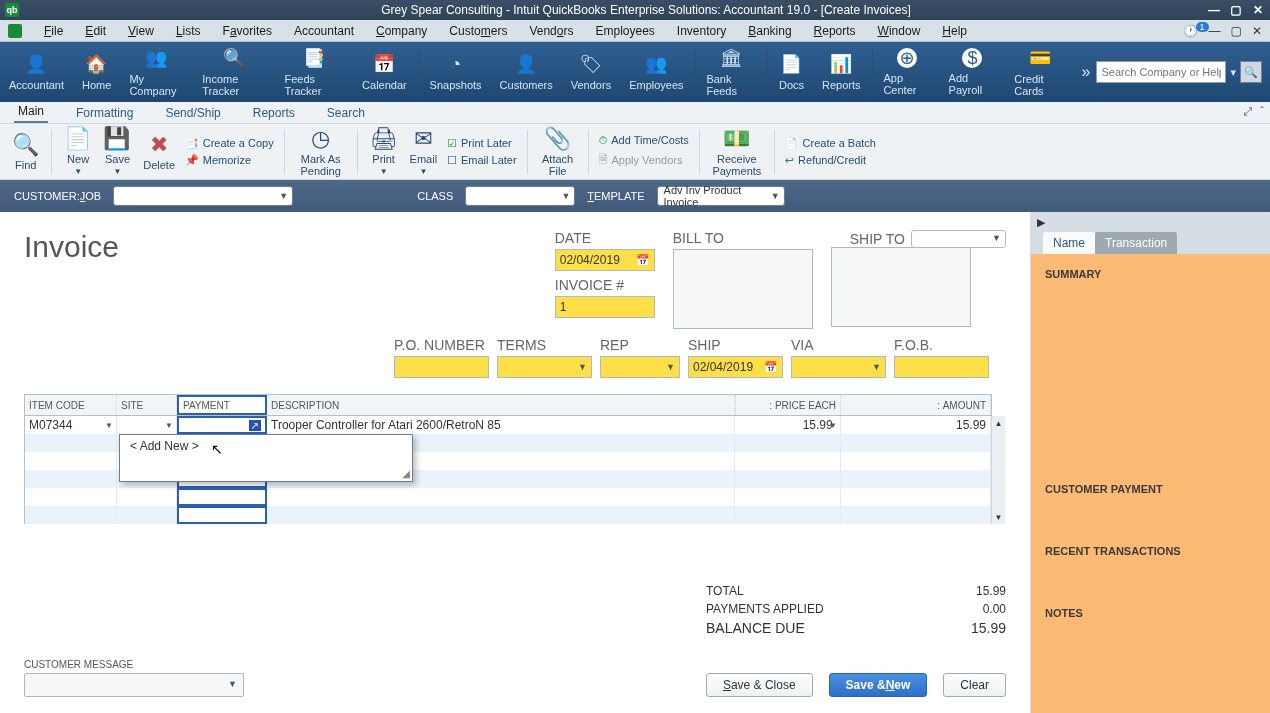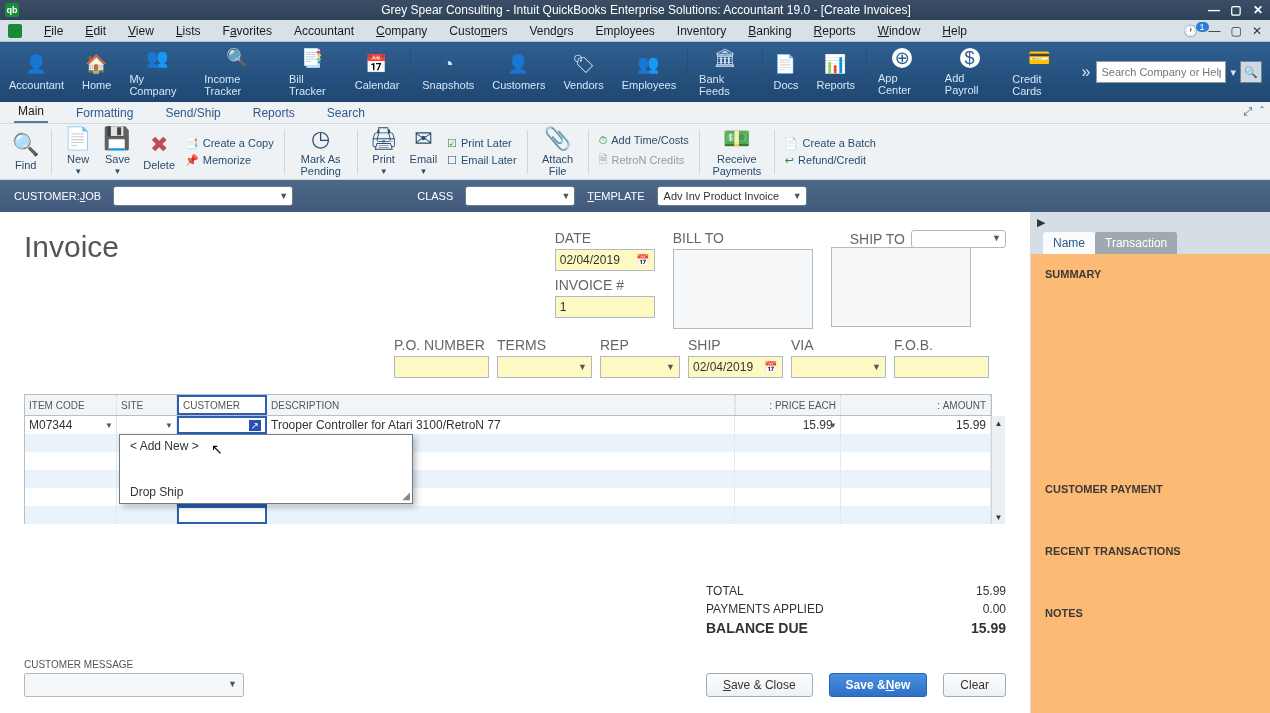--- a/index.html
+++ b/index.html
@@ -53,21 +53,21 @@
 .rp-tab { font-size: 12px; padding: 4px 10px; cursor:pointer; background: #9fa9b2; color:#fff; border-radius: 3px 3px 0 0;}
 .rp-tab.active { background: #fafbfc; color: #2b5a8a;}
 .rp-body { background: #fdba74; flex:1; padding: 14px; display:flex;flex-direction:column;gap: 50px;}
 .rp-section { font-size: 11px; font-weight: bold; color: #3a3a3a; }
 
 .inv-header { display: flex; }
 .inv-title { font-size: 30px; color: #555; flex: 1;}
 .inv-top-fields { display: flex; gap: 18px;}
 .fld-col { display:flex;flex-direction:column;}
 .fld-label { font-size: 14px; color: #666; margin-bottom: 3px;}
-.fld-ibox { border: 1px solid #aeb9c2; height: 22px; background: #fef9c3; display:flex;align-items:center;padding:0 4px;font-size:12px;position:relative;}
+.fld-ibox { border: 1px solid #aeb9c2; height: 22px; background: #fde047; display:flex;align-items:center;padding:0 4px;font-size:12px;position:relative;}
 .fld-ibox .cal { position:absolute;right:4px;font-size:11px;color:#6c7c8a;}
 .fld-bigbox { border: 1px solid #aeb9c2; background: #f6f7f8; width: 140px; height: 80px;}
 .shipto-dd { border: 1px solid #aeb9c2; height: 18px; background: #fff; width:95px;margin-bottom: -1px; margin-left: auto; position:relative;border-radius:3px;}
 .shipto-dd .arrow {position:absolute;right:4px;top:2px;font-size:9px;color:#555;}
 
 .row2 { display:flex; gap: 8px; margin-top: 8px; margin-left: 370px;}
 .row2 .fld-col .fld-ibox { width: 90px;}
 .row2 .dd-ibox { position: relative;}
 .row2 .dd-ibox .arrow {position:absolute;right:4px;font-size:9px;color:#555;}
 
@@ -87,21 +87,21 @@
 .lt-row > div { border-right: 1px solid #e4e9ee; padding: 0 4px; height:100%;display:flex;align-items:center;}
 .lt-row .dd-cell { position:relative;}
 .lt-row .dd-cell .arrow { position:absolute;right:3px;font-size:8px;color:#555;}
 .scroll-gut { width: 14px; background: #eceff2; border-left: 1px solid #cfd7de;height:108px;position:absolute;right:-14px;top:0;}
 
 .dropdown-pop { position:absolute; border: 1px solid #6c7c8a; background:#fff; box-shadow: 3px 3px 6px rgba(0,0,0,.25); font-size:12px; z-index:100;}
 .dropdown-pop .dp-item { padding: 4px 10px; cursor:pointer;}
 
 .totals { display:flex;flex-direction:column;align-items:flex-end;gap:4px;margin-top: 60px;font-size:12px;}
 .totals .trow { display:flex;gap:50px;width:300px;justify-content:space-between;}
-.totals .trow.bal { font-weight:bold;font-size:14px;gap:28px;}
+.totals .trow.bal { font-weight:normal;font-size:14px;gap:28px;}
 
 .bottom-left { position:absolute; left: 24px; bottom: 16px; display:flex;flex-direction:column;gap:12px;}
 .bl-field { display:flex;flex-direction:column;gap:3px;font-size:10px;color:#555;}
 .bl-select { border:1px solid #aeb9c2;width:220px;height:24px;background:#f6f7f8;position:relative;border-radius:2px;}
 .bl-select .arrow {position:absolute;right:6px;top:5px;font-size:9px;color:#555;}
 .bl-memo { display:flex;gap:6px;align-items:center;font-size:11px;}
 .bl-memo input {border:1px solid #aeb9c2;width:170px;height:18px;background:#f6f7f8;}
 
 .action-btns { position:absolute;right:24px;bottom:16px;display:flex;gap:16px;}
 .btn { height: 24px; padding: 0 16px; border: 1px solid #9eacb8; background: linear-gradient(#fdfdfe,#eef1f4); border-radius: 3px; font-size: 12px; cursor:pointer;display:flex;align-items:center;}
@@ -159,21 +159,21 @@
   <div class="tb-btn">
       <div class="tb-ic">👥</div>
       <span>My Company</span>
     </div>
   <div class="tb-btn">
       <div class="tb-ic">🔍</div>
       <span>Income Tracker</span>
     </div>
   <div class="tb-btn">
       <div class="tb-ic">📑</div>
-      <span>Bill Tracker</span>
+      <span>Feeds Tracker</span>
     </div>
   <div class="tb-btn">
       <div class="tb-ic">📅</div>
       <span>Calendar</span>
     </div>
   <div class="tb-sep"></div>
   <div class="tb-btn">
       <div class="tb-ic">◔</div>
       <span>Snapshots</span>
     </div>
@@ -300,21 +300,21 @@
       <span>Attach File</span>
     </div>
   <div class="r-sep"></div>
   <div class="r-small-col">
     <div class="r-small-item">
         <span style="color:#2a8a3a;">⏱</span>
         <span>Add Time/Costs</span>
       </div>
     <div class="r-small-item disabled">
         <span>🗎</span>
-        <span>RetroN Credits</span>
+        <span>Apply Vendors</span>
       </div>
   </div>
   <div class="r-sep"></div>
   <div class="r-btn" style="width:58px;">
       <div class="r-ic" style="color:#2a8a3a;">💵</div>
       <span>Receive Payments</span>
     </div>
   <div class="r-sep"></div>
   <div class="r-small-col">
     <div class="r-small-item">
@@ -332,21 +332,21 @@
   <span class="cb-label">CUSTOMER:<u>J</u>OB</span>
   <div class="cb-dd" style="width:180px;">
       <span class="arrow">▼</span>
     </div>
   <div style="width:100px"></div>
   <span class="cb-label">CLASS</span>
   <div class="cb-dd" style="width:110px;">
       <span class="arrow">▼</span>
     </div>
   <span class="cb-label"><u>T</u>EMPLATE</span>
-  <div class="cb-dd" style="width:150px;">
+  <div class="cb-dd" style="width:128px;">
       <span>Adv Inv Product Invoice</span>
       <span class="arrow">▼</span>
     </div>
 </div>
 
 <div class="main-area">
   <div class="content">
     <div class="inv-header">
       <div class="inv-title">Invoice</div>
       <div class="inv-top-fields">
@@ -410,38 +410,38 @@
       <div class="fld-col">
           <div class="fld-label">F.O.B.</div>
           <div class="fld-ibox" style="width:95px;"></div>
         </div>
     </div>
 
     <div class="line-table" style="position:relative;margin-right:14px;">
       <div class="lt-head">
         <div class="col-item">ITEM CODE</div>
         <div class="col-site">SITE</div>
-        <div class="col-qty">CUSTOMER</div>
+        <div class="col-qty">PAYMENT</div>
         <div class="col-desc">DESCRIPTION</div>
         <div class="col-price" style="border-left:1px dotted #cfd7de;"><span style="margin-left:auto">:</span>&nbsp;<span>PRICE EACH</span></div>
         <div class="col-amt"><span>:</span>&nbsp;<span>AMOUNT</span></div>
       </div>
       <div class="lt-body">
         <div class="lt-row">
           <div class="col-item dd-cell">
               <span>M07344</span>
               <span class="arrow">▼</span>
             </div>
           <div class="col-site dd-cell">
               <span class="arrow">▼</span>
             </div>
           <div class="col-qty" style="border:none;justify-content:flex-end;">
               <span style="background:#2850b0;color:#fff;font-size:10px;padding:0 2px;">↗</span>
             </div>
-          <div class="col-desc">Trooper Controller for Atari 3100/RetroN 77</div>
+          <div class="col-desc">Trooper Controller for Atari 2600/RetroN 85</div>
           <div class="col-price dd-cell"><span style="margin-left:auto;">15.99</span>&nbsp;<span class="arrow">▼</span></div>
           <div class="col-amt">
               <span style="margin-left:auto;">15.99</span>
             </div>
         </div>
         <div class="lt-row alt">
             <div class="col-item"></div>
             <div class="col-site"></div>
             <div class="col-qty" style="border:none;"></div>
             <div class="col-desc"></div>
@@ -477,21 +477,20 @@
             <div class="col-site"></div>
             <div class="col-qty" style="border:none;"></div>
             <div class="col-desc"></div>
             <div class="col-price"></div>
             <div class="col-amt"></div>
           </div>
 
         <div class="dropdown-pop" style="left:94px;top:18px;width:294px;">
           <div class="dp-item">&lt; Add New &gt;</div>
           <div style="height:24px;"></div>
-          <div class="dp-item">Drop Ship</div>
           <div style="position:absolute;right:2px;bottom:2px;font-size:10px;color:#888;">◢</div>
         </div>
         <div class="scroll-gut">
             <div style="position:absolute;top:0;width:100%;height:14px;display:flex;align-items:center;justify-content:center;font-size:8px;">▲</div>
             <div style="position:absolute;bottom:0;width:100%;height:14px;display:flex;align-items:center;justify-content:center;font-size:8px;">▼</div>
           </div>
       </div>
     </div>
 
     <div class="totals">

